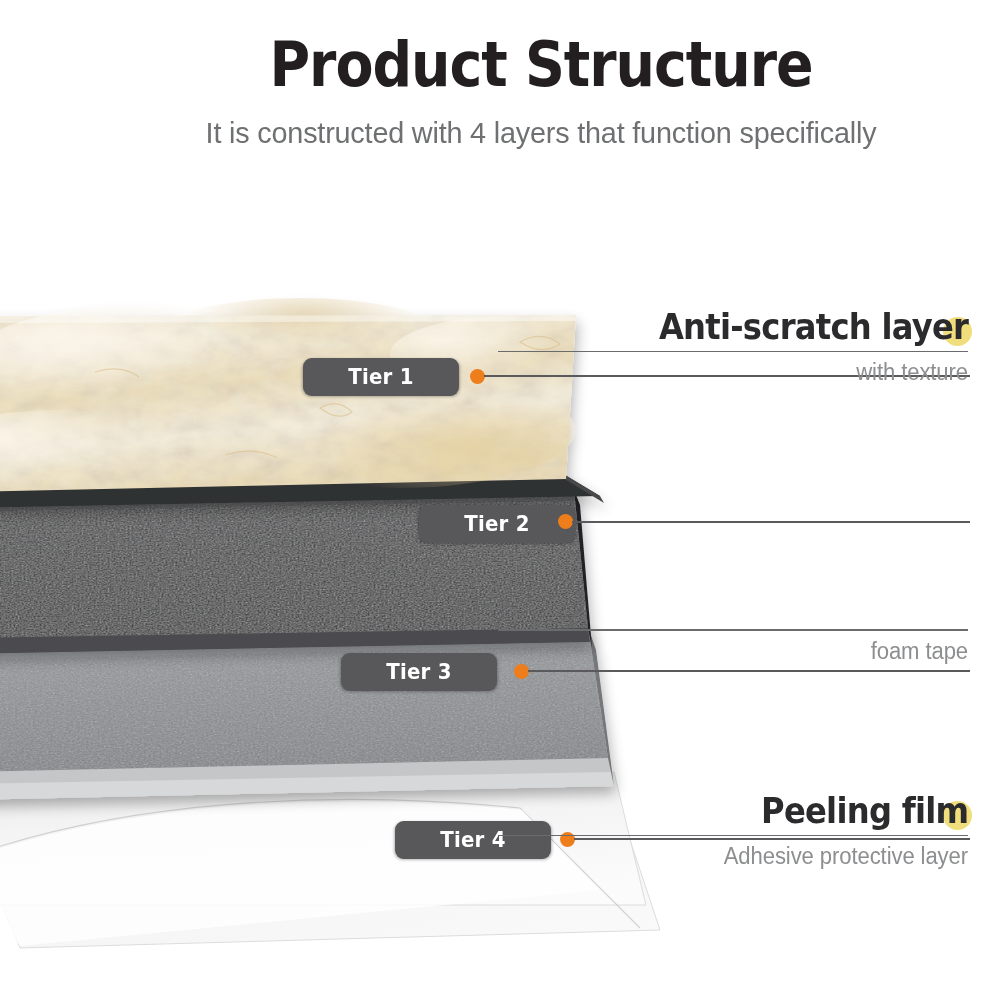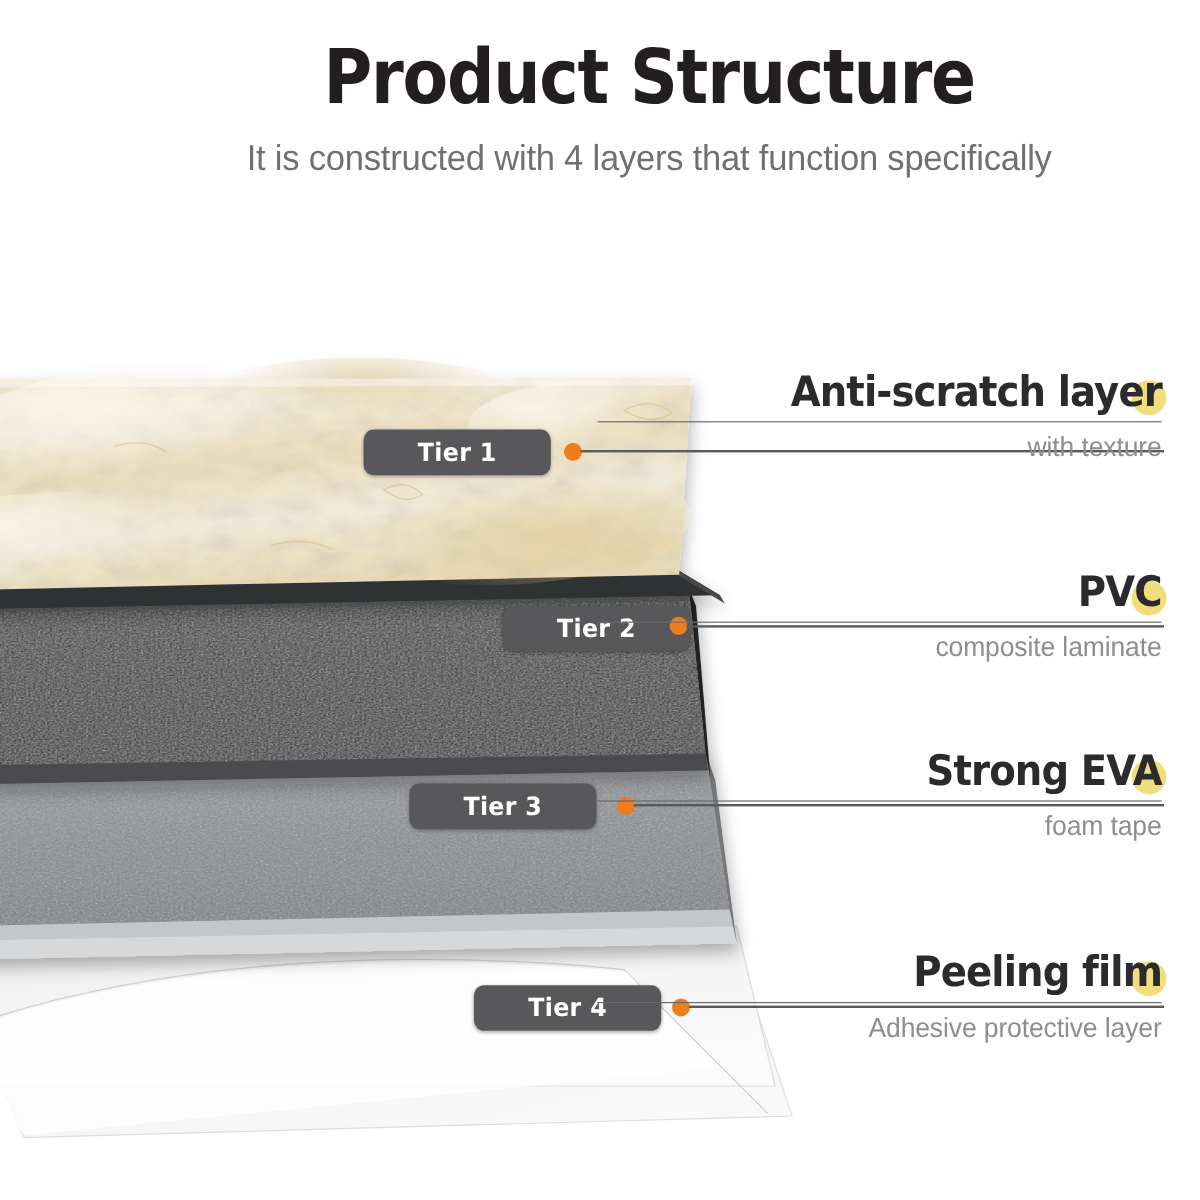--- a/index.html
+++ b/index.html
@@ -312,38 +312,26 @@
       <span class="callout-head">Anti-scratch layer</span>
     </span>
     <div class="callout-rule"></div>
     <span class="callout-sub">with texture</span>
   </div>
 
   <div class="tier-badge" style="left:414px; top:505px; width:166px;">Tier 2</div>
   <div class="conn-dot" style="left:558px; top:514px;"></div>
   <div class="conn-line" style="left:572px; top:521px; width:398px;"></div>
 
-  <div class="callout" style="top:476px;">
-    <span class="callout-head-wrap">
-      <span class="callout-accent"></span>
-      <span class="callout-head">PVC</span>
-    </span>
-    <div class="callout-rule"></div>
-    <span class="callout-sub">composite laminate</span>
-  </div>
 
   <div class="tier-badge" style="left:336px; top:653px; width:166px;">Tier 3</div>
   <div class="conn-dot" style="left:514px; top:664px;"></div>
   <div class="conn-line" style="left:528px; top:670px; width:442px;"></div>
 
   <div class="callout" style="top:625px;">
-    <span class="callout-head-wrap">
-      <span class="callout-accent"></span>
-      <span class="callout-head">Strong EVA</span>
-    </span>
     <div class="callout-rule"></div>
     <span class="callout-sub">foam tape</span>
   </div>
 
   <div class="tier-badge" style="left:390px; top:821px; width:166px;">Tier 4</div>
   <div class="conn-dot" style="left:560px; top:832px;"></div>
   <div class="conn-line" style="left:574px; top:838px; width:396px;"></div>
 
   <div class="callout" style="top:793px;">
     <span class="callout-head-wrap">

